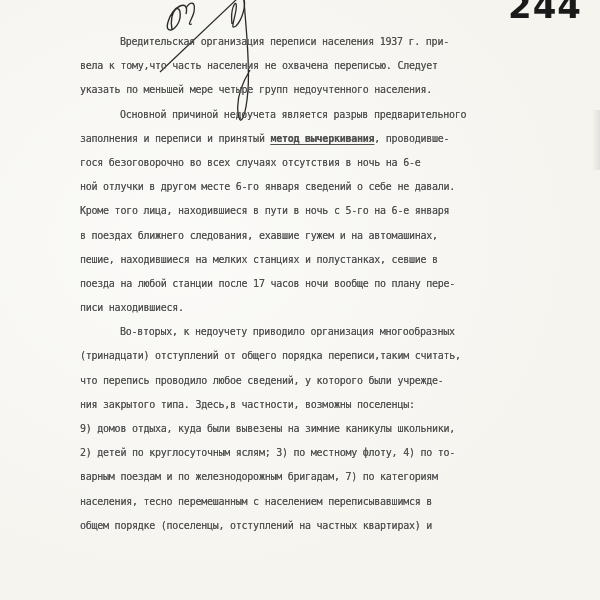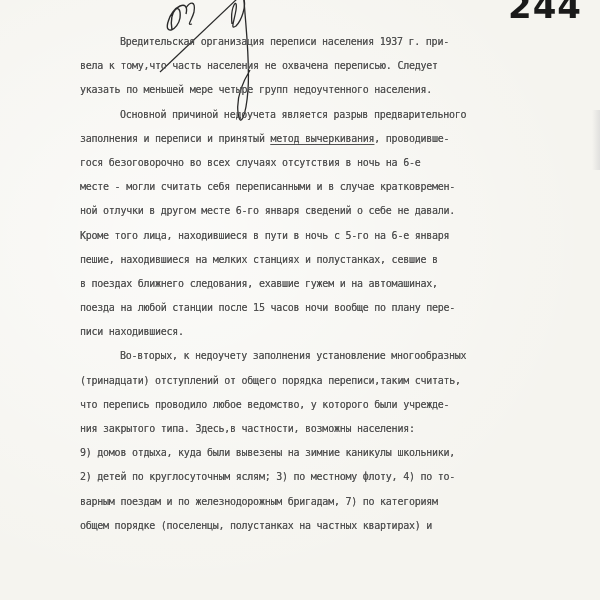--- a/index.html
+++ b/index.html
@@ -54,20 +54,21 @@
       letter-spacing: -0.25px;
       color: #505050;
       text-shadow: 0 0 0.4px #777;
     }
     .indent {
       padding-left: 40px;
     }
     .underlined {
       text-decoration: underline;
       text-underline-offset: 2px;
+      font-weight: bold;
     }
     .margin-smudge {
       position: absolute;
       right: 0;
       top: 110px;
       width: 8px;
       height: 60px;
       background: linear-gradient(to right, rgba(200,200,200,0), rgba(210,210,210,0.6));
     }
   </style>
@@ -95,36 +96,36 @@
     <div class="paragraph">
       <div class="line indent">Вредительская организация переписи населения 1937 г. при-</div>
       <div class="line">вела к тому,что часть населения не охвачена переписью. Следует</div>
       <div class="line">указать по меньшей мере четыре групп недоучтенного населения.</div>
     </div>
 
     <div class="paragraph">
       <div class="line indent">Основной причиной недоучета является разрыв предварительного</div>
       <div class="line"><span>заполнения и переписи и принятый </span><span class="underlined">метод вычеркивания</span><span>, проводивше-</span></div>
       <div class="line">гося безоговорочно во всех случаях отсутствия в ночь на 6-е</div>
-      <div class="line">месте - могли считать себя переписанными и в случае кратковремен-</div>
       <div class="line">ной отлучки в другом месте 6-го января сведений о себе не давали.</div>
       <div class="line">Кроме того лица, находившиеся в пути в ночь с 5-го на 6-е января</div>
+      <div class="line">в поездах ближнего следования, ехавшие гужем и на автомашинах,</div>
       <div class="line">пешие, находившиеся на мелких станциях и полустанках, севшие в</div>
-      <div class="line">в поездах ближнего следования, ехавшие гужем и на автомашинах,</div>
-      <div class="line">поезда на любой станции после 15 часов ночи вообще по плану пере-</div>
+      <div class="line">поезда на любой станции после 17 часов ночи вообще по плану пере-</div>
       <div class="line">писи находившиеся.</div>
     </div>
 
     <div class="paragraph">
-      <div class="line indent">Во-вторых, к недоучету заполнения установление многообразных</div>
+      <div class="line indent">Во-вторых, к недоучету приводило организация многообразных</div>
       <div class="line">(тринадцати) отступлений от общего порядка переписи,таким считать,</div>
-      <div class="line">что перепись проводило любое ведомство, у которого были учрежде-</div>
-      <div class="line">ния закрытого типа. Здесь,в частности, возможны населения:</div>
+      <div class="line">что перепись проводило любое сведений, у которого были учрежде-</div>
+      <div class="line">ния закрытого типа. Здесь,в частности, возможны поселенцы:</div>
       <div class="line">9) домов отдыха, куда были вывезены на зимние каникулы школьники,</div>
       <div class="line">2) детей по круглосуточным яслям; 3) по местному флоту, 4) по то-</div>
       <div class="line">варным поездам и по железнодорожным бригадам, 7) по категориям</div>
-      <div class="line">общем порядке (поселенцы, полустанках на частных квартирах) и</div>
+      <div class="line">населения, тесно перемешанным с населением переписывавшимся в</div>
+      <div class="line">общем порядке (поселенцы, отступлений на частных квартирах) и</div>
     </div>
 
   </div>
 
   <div class="margin-smudge"></div>
 </div>
 
 </body></html>

